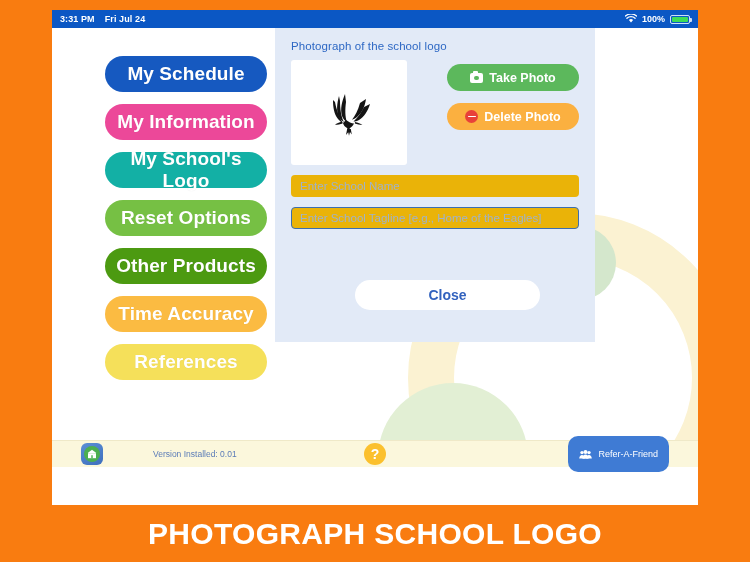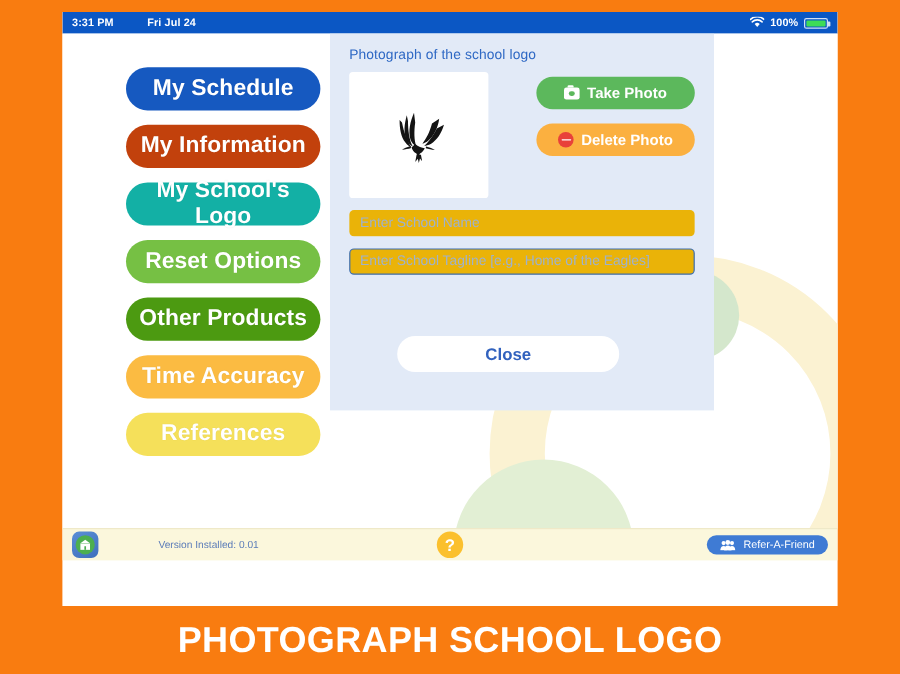--- a/index.html
+++ b/index.html
@@ -26,21 +26,21 @@
     position: relative;
     height: 18px;
     background: #0B57C4;
     color: #ffffff;
     font-size: 9px;
     font-weight: bold;
     display: flex;
     align-items: center;
     padding: 0 8px;
   }
-  .sb-time { margin-right: 28px; letter-spacing: .1px; }
+  .sb-time { margin-right: 10px; letter-spacing: .1px; }
   .sb-date { letter-spacing: .1px; }
   .sb-right {
     margin-left: auto;
     display: flex;
     align-items: center;
     gap: 5px;
   }
   .wifi-icon { display: block; }
   .batt {
     width: 20px; height: 9px;
@@ -229,40 +229,40 @@
     font-size: 11.5px;
     color: #3a4a63;
     padding: 0 8px;
     outline: none;
   }
   .field::placeholder { color: #9FB2CB; }
   .field.focused { border: 1.5px solid #3C6EB0; }
 
   .close-btn {
     position: absolute;
-    left: 56px; bottom: 32px;
+    left: 80px; bottom: 32px;
     width: 185px; height: 30px;
     border: none;
     border-radius: 15px;
     background: #ffffff;
     color: #3262BE;
     font-family: "Liberation Sans", sans-serif;
     font-size: 14px;
     font-weight: bold;
     cursor: pointer;
   }
 
   
   .bottombar {
     position: relative;
     height: 27px;
     background: #FBF7DC;
     display: flex;
     align-items: center;
-    padding: 0 8px;
+    padding: 0 29px;
     border-top: 1px solid #EFE9C8;
   }
   .app-icon {
     width: 22px; height: 22px;
     border-radius: 6px;
     background: linear-gradient(150deg,#5B8FD6 0%,#3E6FBD 100%);
     display: flex; align-items: center; justify-content: center;
     flex: none; cursor: pointer;
   }
   .app-icon-inner {
@@ -282,21 +282,21 @@
     border-radius: 50%;
     background: #FBC02D;
     color: #ffffff;
     font-size: 14px; font-weight: bold;
     display: flex; align-items: center; justify-content: center;
     border: none; cursor: pointer;
     font-family: "Liberation Sans", sans-serif;
   }
   .refer-btn {
     margin-left: auto;
-    height: 16px;
+    height: 36px;
     padding: 0 11px;
     border: none; border-radius: 10px;
     background: #3F7BD4;
     color: #ffffff;
     font-family: "Liberation Sans", sans-serif;
     font-size: 9px;
     display: flex; align-items: center; gap: 6px;
     cursor: pointer;
   }
 
@@ -339,21 +339,21 @@
 
 
     <div class="content">
 
       <div class="deco deco-ring"></div>
       <div class="deco deco-green-a"></div>
       <div class="deco deco-green-b"></div>
 
       <div class="sidebar">
         <button class="side-btn" style="background: rgb(22, 89, 192);">My Schedule</button>
-        <button class="side-btn" style="background: #c2410c;">My Information</button>
+        <button class="side-btn" style="background: #ec4899;">My Information</button>
         <button class="side-btn" style="background: rgb(19, 176, 165);">My School's Logo</button>
         <button class="side-btn" style="background: rgb(118, 192, 68);">Reset Options</button>
         <button class="side-btn" style="background: rgb(76, 154, 17);">Other Products</button>
         <button class="side-btn" style="background: rgb(251, 187, 66);">Time Accuracy</button>
         <button class="side-btn" style="background: rgb(245, 224, 90);">References</button>
       </div>
 
       <div class="modal">
 
         <div class="modal-label">Photograph of the school logo</div>

